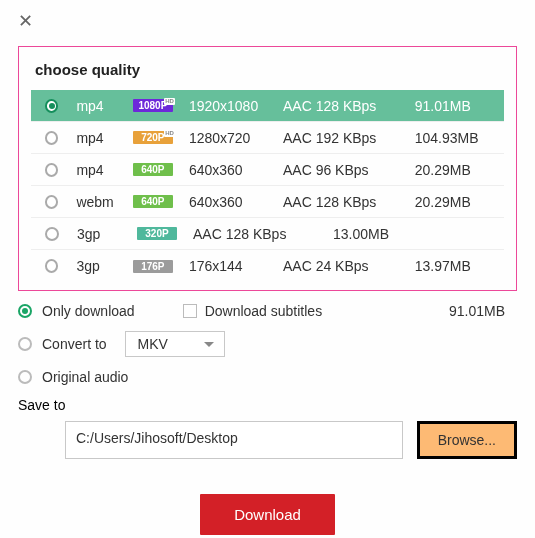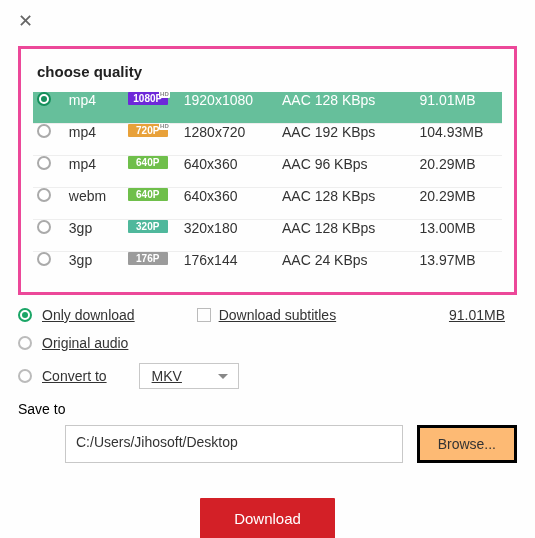--- a/index.html
+++ b/index.html
@@ -8,41 +8,41 @@
       background: #fefefe;
       width: 535px;
       height: 538px;
       padding: 18px 18px 20px 18px;
       color: #333;
       font-size: 14px;
     }
     .header { display:flex; align-items:center; justify-content:space-between; margin-bottom:16px;}
     .title-row { font-weight:700; font-size:16px; color:#222; }
     .close { font-size:18px; color:#666; cursor:pointer; line-height:1; margin-top:-6px;}
-    .quality-box { border:3px solid #ec4899; padding:14px 12px 0 12px; margin-bottom:6px;}
+    .quality-box { border:1px solid #ec4899; padding:14px 12px 0 12px; margin-bottom:6px;}
     .quality-title { font-weight:700; font-size:15px; color:#222; padding:0 4px 12px 4px;}
-    .row { display:flex; align-items:flex-start; height:32px; padding:0 4px; border-bottom:1px solid #eee;}
+    .row { display:flex; align-items:center; height:32px; padding:0 14px; border-bottom:1px solid #eee;}
     .row:last-child{ border-bottom:none; margin-bottom:8px;}
     .row.selected { background:#66bf9b; color:#fff;}
     .radio { width:14px; height:14px; border-radius:50%; border:2px solid #aaa; margin-right:18px; position:relative; background:#fff; display:inline-block;}
     .row.selected .radio { border-color:#158f5c; background:#fff;}
     .row.selected .radio::after { content:""; position:absolute; left:2px; top:2px; width:6px; height:6px; border-radius:50%; background:#158f5c;}
     .fmt { width:60px; }
     .badge { padding:1px 5px; font-size:10px; font-weight:700; color:#fff; border-radius:1px; margin-right:16px; min-width:40px; text-align:center; display:inline-block; position:relative;}
     .badge.hd::after{ content:"HD"; position:absolute; top:-1px; right:-2px; background:#fff; color:#888; font-size:6px; padding:0 1px; border-radius:1px; line-height:7px;}
     .badge-1080{ background:#6d28d9;}
     .badge-720 { background:#e8a13a;}
     .badge-640 { background:#6fbf4b;}
     .badge-320 { background:#4fb89c;}
     .badge-176 { background:#9b9b9b;}
     .res { width:100px; }
     .audio { width:140px;}
     .size { width:80px; text-align:left;}
     .opts { margin-top:6px; }
-    .optline { display:flex; align-items:center; margin:12px 0; gap:32px;text-decoration:underline;}
+    .optline { display:flex; align-items:center; margin:12px 0; gap:18px;}
     .small-radio { width:14px; height:14px; border-radius:50%; border:2px solid #1aa566; margin-right:10px; position:relative; display:inline-block;}
     .small-radio.on::after{ content:""; position:absolute; left:2px; top:2px; width:6px; height:6px; border-radius:50%; background:#1aa566;}
     .small-radio.off { border-color:#bbb;}
     .chk { width:14px; height:14px; border:1px solid #bbb; display:inline-block; margin-right:8px;}
     .selbox{ border:1px solid #c8c8c8; padding:4px 28px 4px 12px; width:100px; position:relative; background:#fff; display:inline-flex; align-items:center;}
     .selbox::after{ content:""; position:absolute; right:10px; top:50%; margin-top:-2px; border:5px solid transparent; border-top-color:#888;}
     .savelabel{ color:#000000; margin:10px 0 8px 0;}
     .saverow{ display:flex; gap:14px; align-items:stretch;margin-left:47px;}
     .input{ flex:1; border:1px solid #c8c8c8; padding:8px 10px; background:#fff; color:#333;}
     .browse{ border:3px solid #000000; padding:8px 18px; background:#fdba74; color:#333; cursor:pointer;}
@@ -88,21 +88,20 @@
         <span class="fmt">webm</span>
         <span class="badge badge-640">640P</span>
         <span class="res">640x360</span>
         <span class="audio">AAC 128 KBps</span>
         <span class="size">20.29MB</span>
       </div>
       <div class="row">
         <span class="radio"></span>
         <span class="fmt">3gp</span>
         <span class="badge badge-320">320P</span>
-        <span class="res">320x180</span>
         <span class="audio">AAC 128 KBps</span>
         <span class="size">13.00MB</span>
       </div>
       <div class="row">
         <span class="radio"></span>
         <span class="fmt">3gp</span>
         <span class="badge badge-176">176P</span>
         <span class="res">176x144</span>
         <span class="audio">AAC 24 KBps</span>
         <span class="size">13.97MB</span>
@@ -118,30 +117,30 @@
     </span>
     <span style="display:flex;align-items:center;margin-left:18px;padding-left:12px;">
       <span class="chk"></span>
       <span>Download subtitles</span>
     </span>
     <span class="rightsize">91.01MB</span>
   </div>
   <div class="optline">
     <span style="display:flex;align-items:center;">
       <span class="small-radio off"></span>
-      <span>Original audio</span>
+      <span>Convert to</span>
+    </span>
+    <span class="selbox">
+      <span>MKV</span>
     </span>
   </div>
   <div class="optline">
     <span style="display:flex;align-items:center;">
       <span class="small-radio off"></span>
-      <span>Convert to</span>
-    </span>
-    <span class="selbox">
-      <span>MKV</span>
+      <span>Original audio</span>
     </span>
   </div>
 </div>
 
 <div class="savelabel">Save to</div>
 <div class="saverow">
   <div class="input">C:/Users/Jihosoft/Desktop</div>
   <div class="browse">Browse...</div>
 </div>
 

